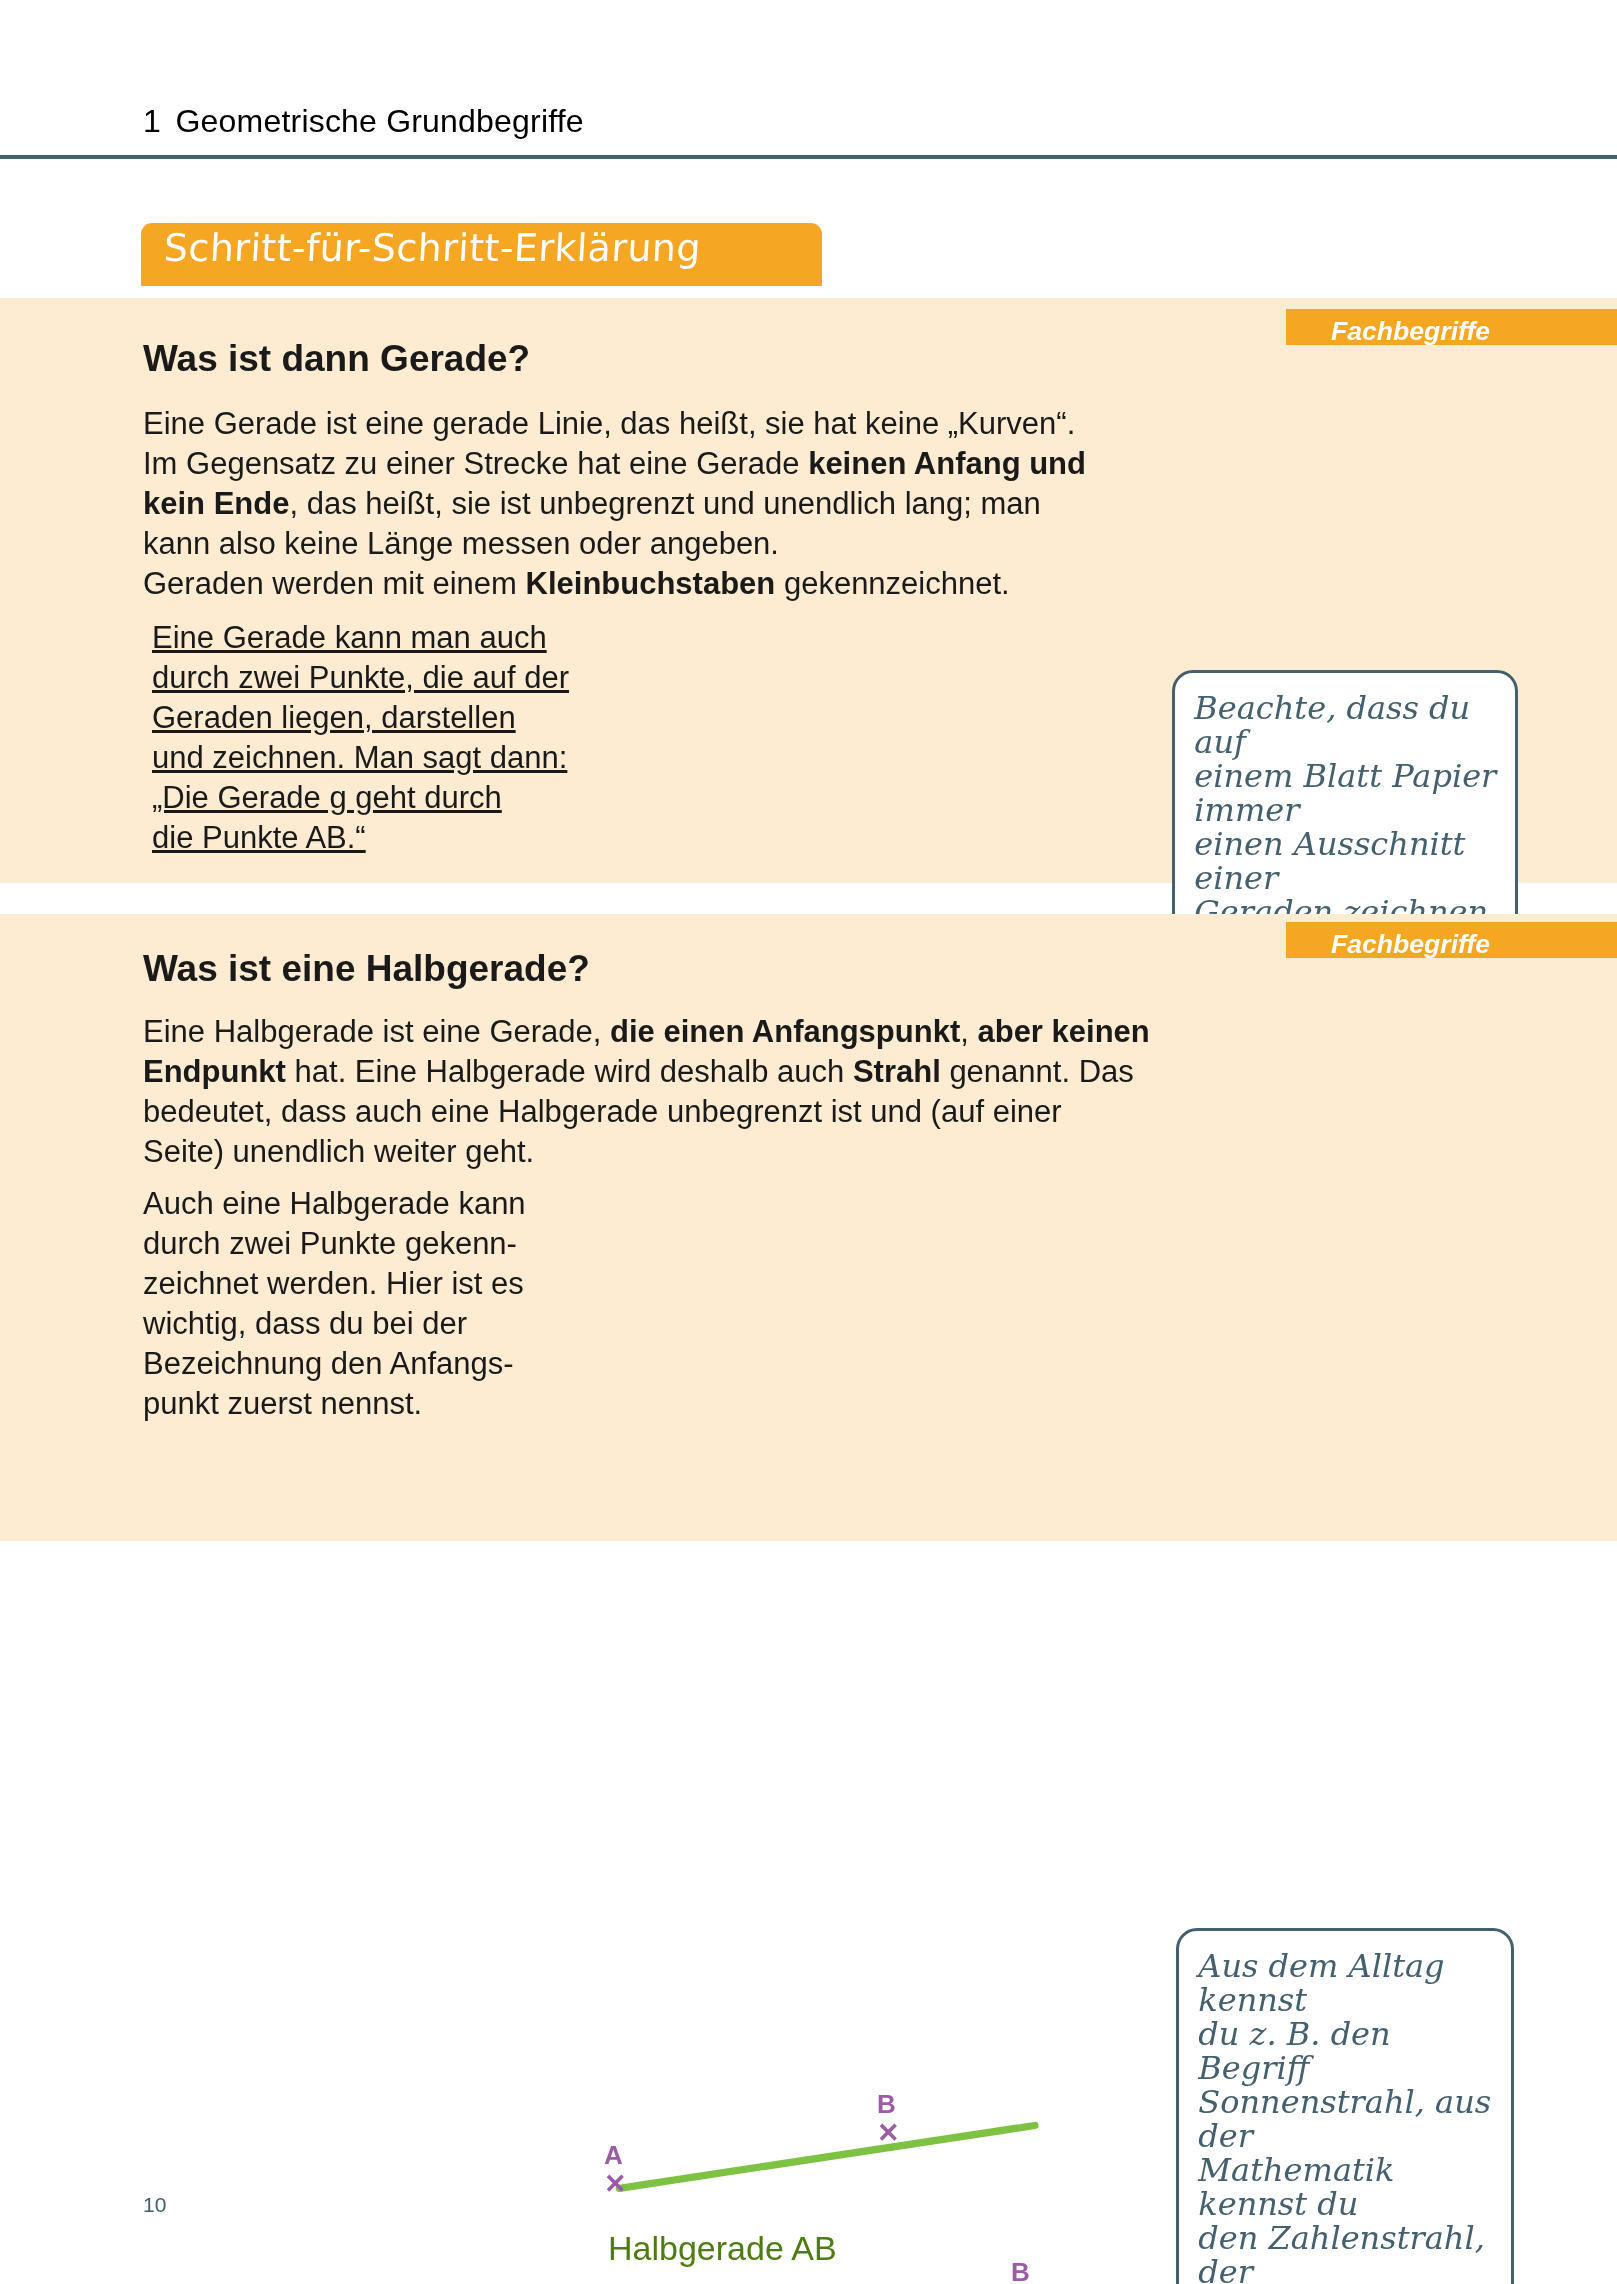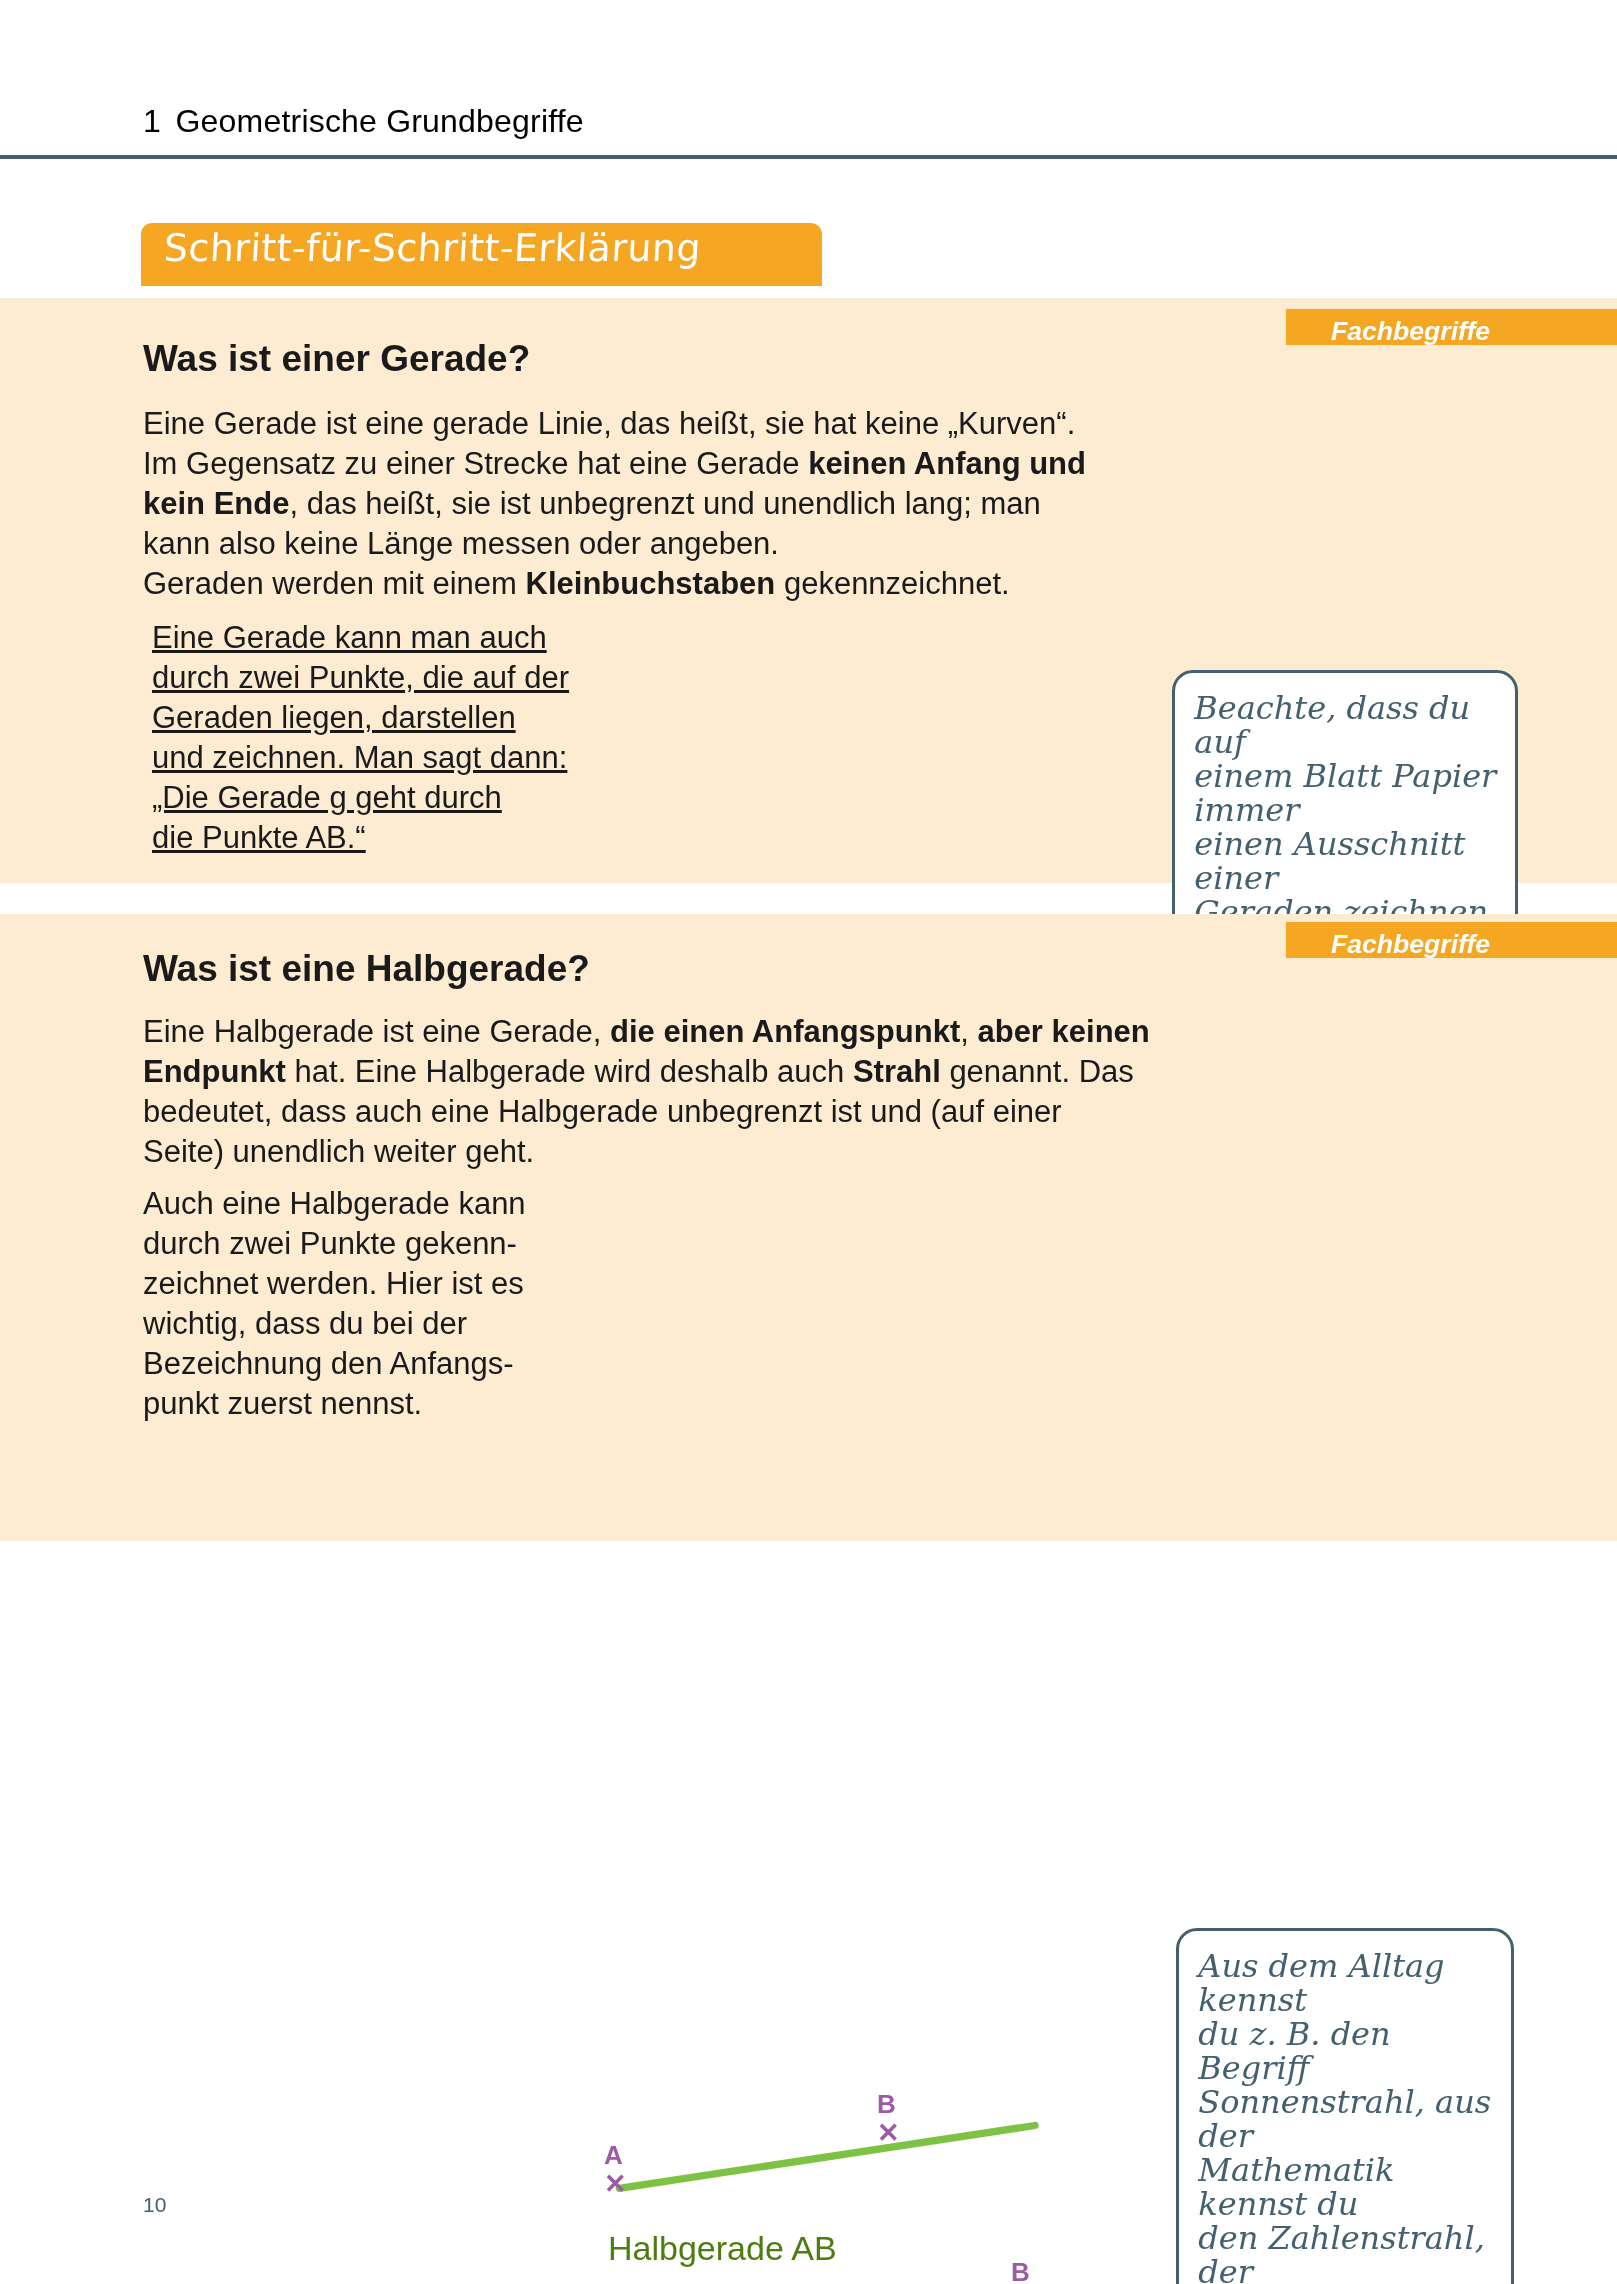--- a/index.html
+++ b/index.html
@@ -134,21 +134,21 @@
   <div class="banner">
     <div class="banner-text">Schritt-für-Schritt-Erklärung</div>
   </div>
 
   <div class="beige" id="sec1">
 
     <div class="fachtab" id="tab1">
       <span>Fachbegriffe</span>
     </div>
 
-    <div class="qhead" style="left:143px;top:40px;">Was ist einer Gerade?</div>
+    <div class="qhead" style="left:143px;top:40px;">Was ist dann Gerade?</div>
 
     <div class="body" id="s1p1" style="left:143px;top:106px;width:956px;"><span>Eine Gerade ist eine gerade Linie, das heißt, sie hat keine „Kurven“. Im Gegensatz zu einer Strecke hat eine Gerade </span><b>keinen Anfang und kein Ende</b><span>, das heißt, sie ist unbegrenzt und unendlich lang; man kann also keine Länge messen oder angeben.</span><br><span>Geraden werden mit einem </span><b>Kleinbuchstaben</b><span> gekennzeichnet.</span></div>
 
     <div class="body" style="left:152px;top:320px;width:451px;white-space:pre-line;text-decoration:underline;">Eine Gerade kann man auch
 durch zwei Punkte, die auf der
 Geraden liegen, darstellen
 und zeichnen. Man sagt dann:
 „Die Gerade g geht durch
 die Punkte AB.“</div>
 

